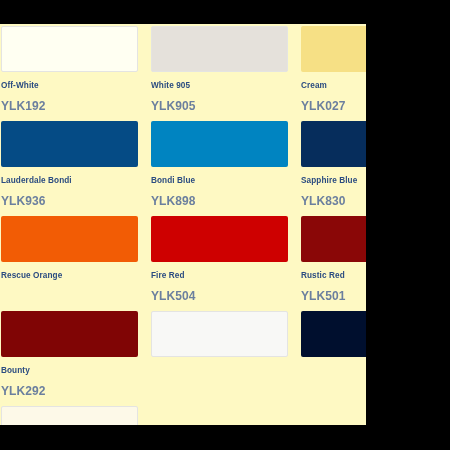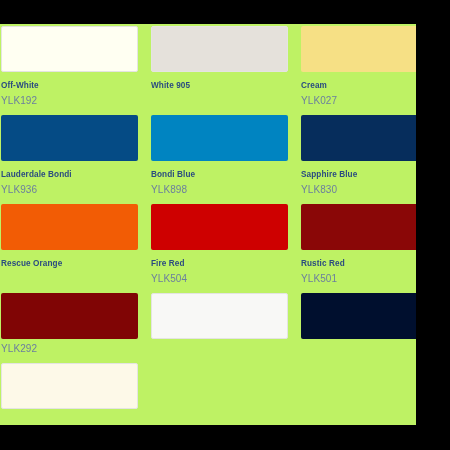--- a/index.html
+++ b/index.html
@@ -27,23 +27,23 @@
     width: 450px;
     background: #000000;
   }
   .letterbox.top { top: 0; height: 24px; }
   .letterbox.bottom { bottom: 0; height: 25px; }
 
   #palette-page {
     position: absolute;
     top: 24px;
     left: 0;
-    width: 416px;
+    width: 366px;
     height: 401px;
-    background: #bef264;
+    background: #fef9c3;
     box-sizing: border-box;
     overflow: hidden;
   }
 
   .swatch-grid {
     display: grid;
     grid-template-columns: repeat(3, 137px);
     column-gap: 13px;
     row-gap: 9px;
     padding: 2px 0 0 1px;
@@ -69,23 +69,23 @@
   .swatch-name {
     margin-top: 8px;
     font-size: 8.2px;
     font-weight: bold;
     color: #2a4b80;
     letter-spacing: 0.1px;
     line-height: 11px;
     white-space: nowrap;
   }
   .swatch-code {
-    margin-top: 4px;
-    font-size: 10px;
-    font-weight: normal;
+    margin-top: 10px;
+    font-size: 12px;
+    font-weight: bold;
     color: #6b7f9e;
     letter-spacing: 0.1px;
     line-height: 11px;
     white-space: nowrap;
   }
 </style>
 </head>
 <body>
 
 <div id="screen">
@@ -95,20 +95,21 @@
   <div id="palette-page">
     <div class="swatch-grid" id="swatch-grid">
         <div class="swatch-card">
           <div class="swatch-chip bordered" style="background: rgb(255, 255, 242); border-color: rgb(228, 228, 226);"></div>
           <div class="swatch-name">Off-White</div>
           <div class="swatch-code">YLK192</div>
         </div>
         <div class="swatch-card">
           <div class="swatch-chip bordered" style="background: rgb(229, 225, 219); border-color: rgb(228, 228, 226);"></div>
           <div class="swatch-name">White 905</div>
+          <div class="swatch-code">YLK905</div>
         </div>
         <div class="swatch-card">
           <div class="swatch-chip" style="background: rgb(246, 224, 133);"></div>
           <div class="swatch-name">Cream</div>
           <div class="swatch-code">YLK027</div>
         </div>
         <div class="swatch-card">
           <div class="swatch-chip" style="background: rgb(5, 75, 133);"></div>
           <div class="swatch-name">Lauderdale Bondi</div>
           <div class="swatch-code">YLK936</div>
@@ -132,20 +133,21 @@
           <div class="swatch-name">Fire Red</div>
           <div class="swatch-code">YLK504</div>
         </div>
         <div class="swatch-card">
           <div class="swatch-chip" style="background: rgb(138, 7, 7);"></div>
           <div class="swatch-name">Rustic Red</div>
           <div class="swatch-code">YLK501</div>
         </div>
         <div class="swatch-card">
           <div class="swatch-chip" style="background: rgb(128, 5, 5);"></div>
+          <div class="swatch-name">Bounty</div>
           <div class="swatch-code">YLK292</div>
         </div>
         <div class="swatch-card">
           <div class="swatch-chip bordered" style="background: rgb(248, 248, 246); border-color: rgb(228, 228, 226);"></div>
         </div>
         <div class="swatch-card">
           <div class="swatch-chip" style="background: rgb(0, 15, 46);"></div>
         </div>
         <div class="swatch-card">
           <div class="swatch-chip bordered" style="background: rgb(253, 249, 232); border-color: rgb(228, 228, 226);"></div>

